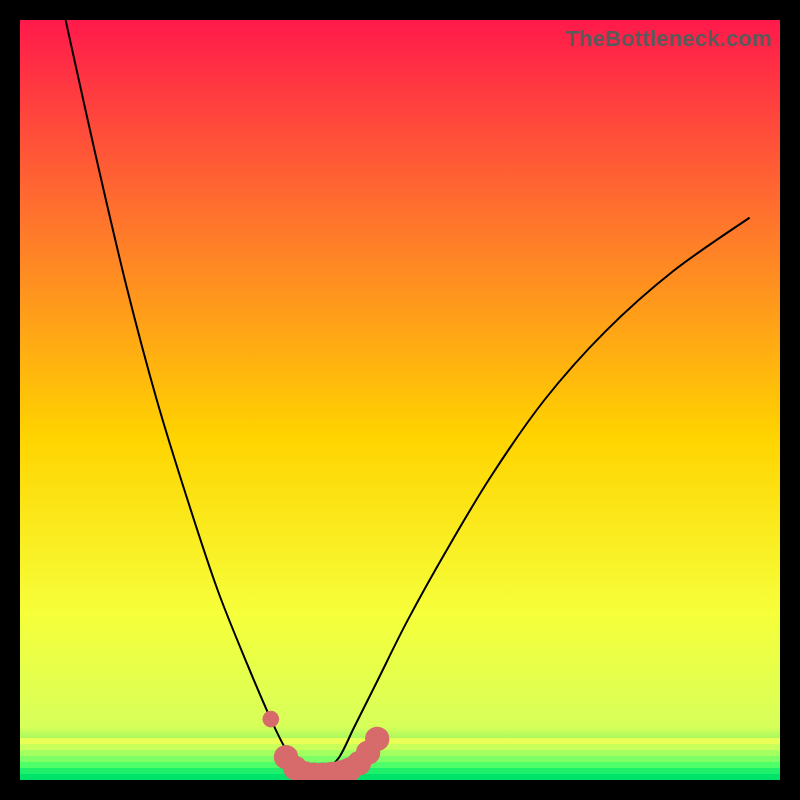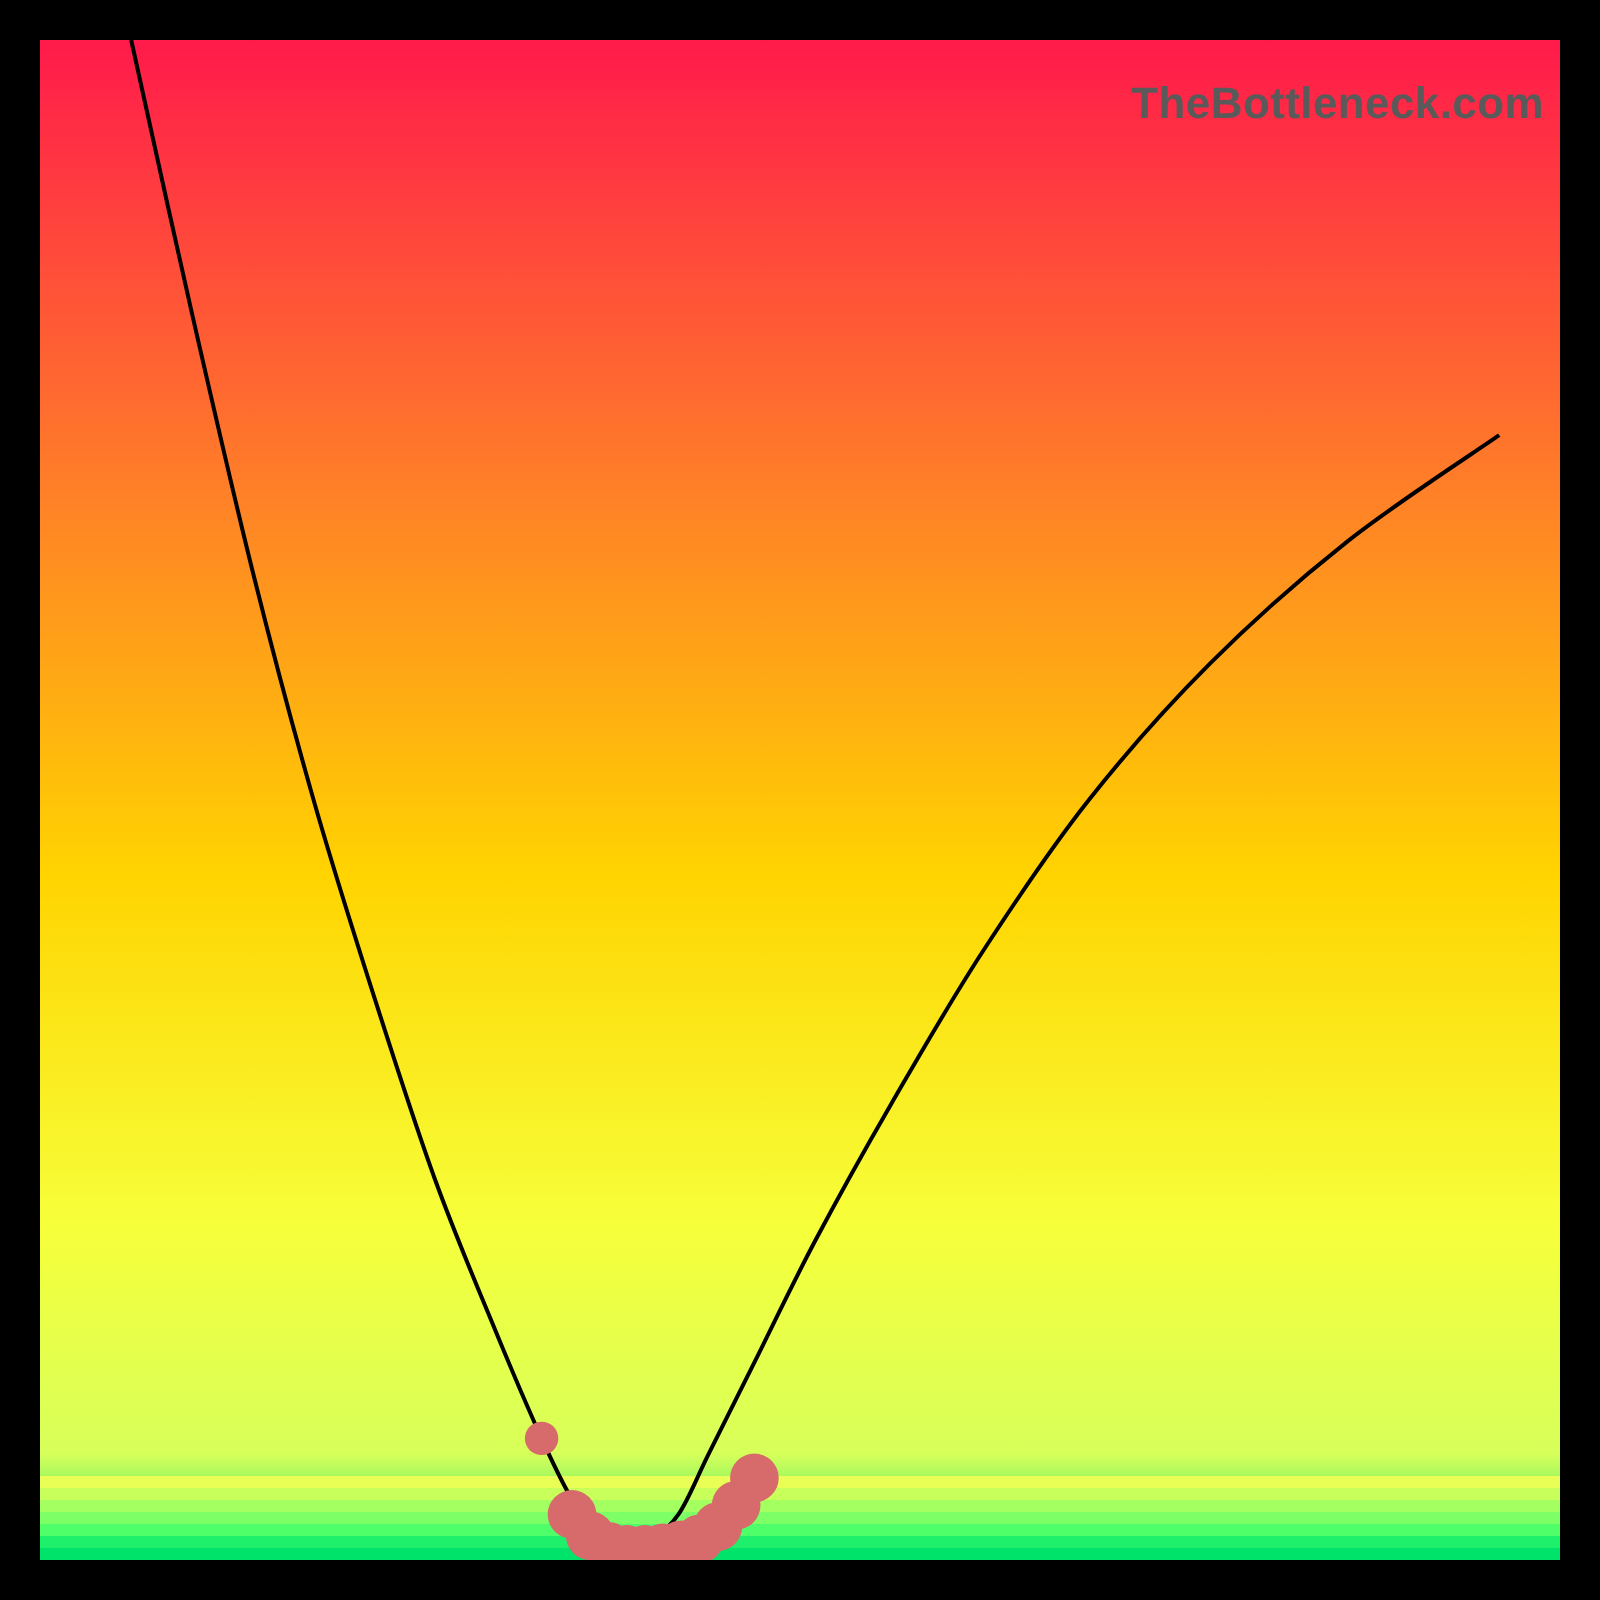--- a/index.html
+++ b/index.html
@@ -21,21 +21,21 @@
   }
   .plot-area {
     position: absolute;
     left: 0;
     top: 0;
     width: 760px;
     height: 760px;
   }
   .watermark {
     position: absolute;
-    top: 19px;
+    top: 6px;
     right: 8px;
     font-size: 22px;
     font-weight: 600;
     color: #5a5a5a;
     letter-spacing: 0.2px;
     z-index: 50;
   }
   svg {
     display: block;
   }

